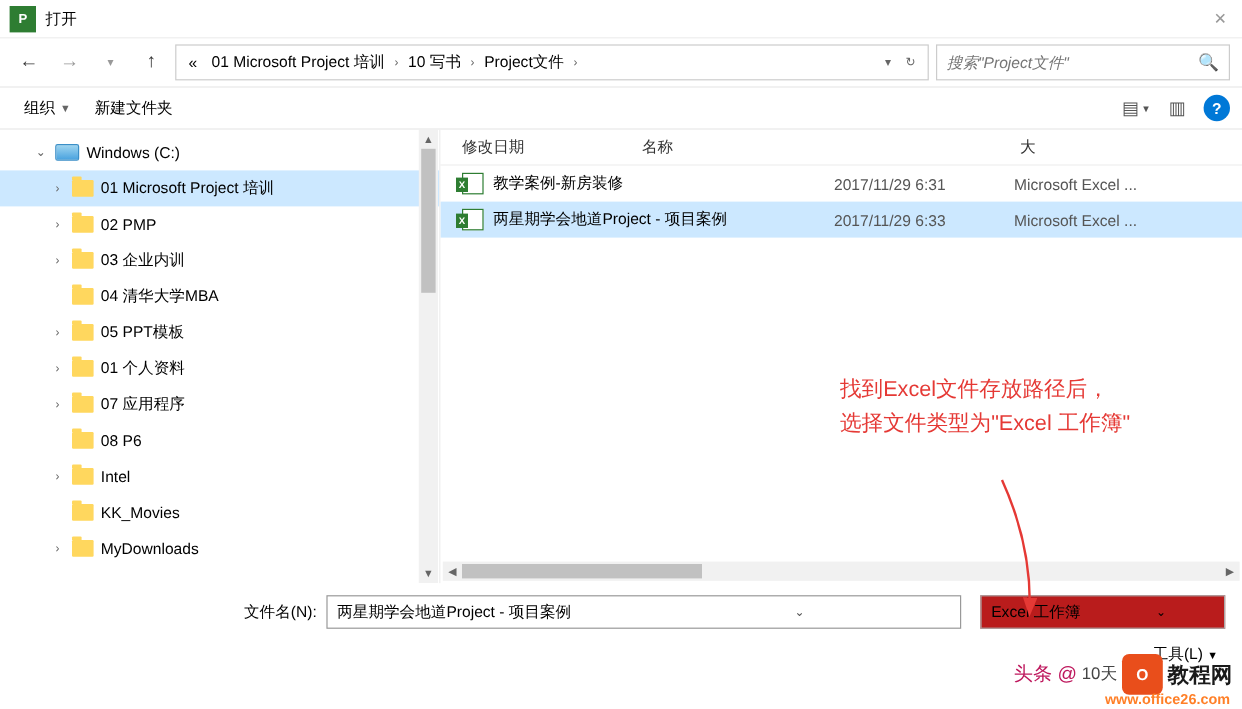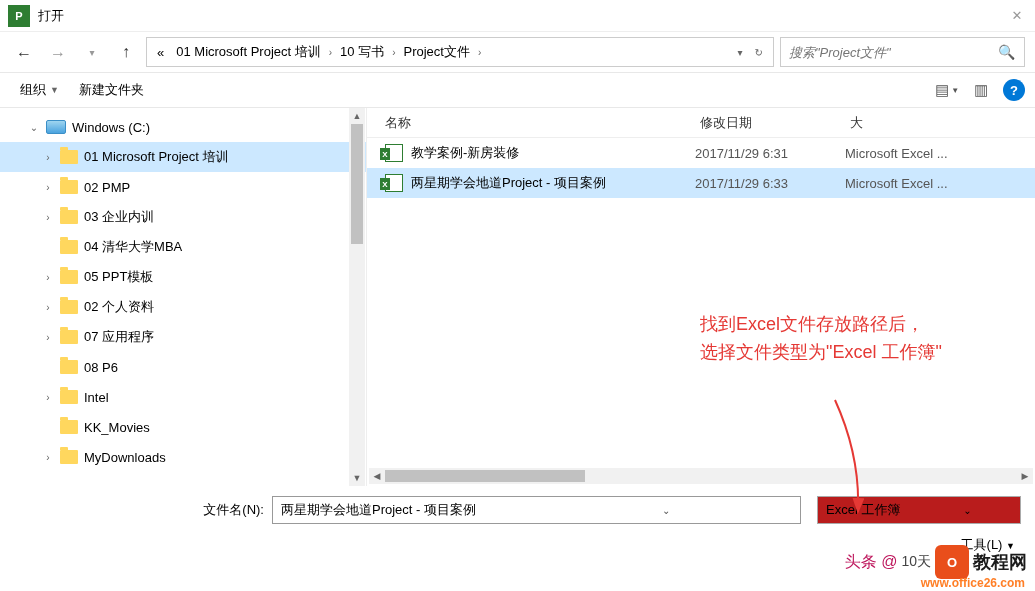--- a/index.html
+++ b/index.html
@@ -151,21 +151,21 @@
         <span>04 清华大学MBA</span>
       </div>
     <div class="tree-row level1">
         <span class="tree-chevron">›</span>
         <span class="folder"></span>
         <span>05 PPT模板</span>
       </div>
     <div class="tree-row level1">
         <span class="tree-chevron">›</span>
         <span class="folder"></span>
-        <span>02 个人资料</span>
+        <span>01 个人资料</span>
       </div>
     <div class="tree-row level1">
         <span class="tree-chevron">›</span>
         <span class="folder"></span>
         <span>07 应用程序</span>
       </div>
     <div class="tree-row level1">
         <span class="tree-chevron"></span>
         <span class="folder"></span>
         <span>08 P6</span>
@@ -187,22 +187,22 @@
       </div>
     <div class="tree-scroll-track">
       <div class="tree-scroll-up">▲</div>
       <div class="tree-scroll-thumb"></div>
       <div class="tree-scroll-down" style="position:absolute;bottom:0;left:0;right:0;">▼</div>
     </div>
   </div>
 
   <div class="files">
     <div class="col-header">
+      <div class="col date">修改日期</div>
       <div class="col name">名称</div>
-      <div class="col date">修改日期</div>
       <div class="col size">大</div>
     </div>
     <div class="file-body">
       <div class="file-row">
         <span class="file-icon"></span>
         <span class="file-name">教学案例-新房装修</span>
         <span class="file-date">2017/11/29 6:31</span>
         <span class="file-type">Microsoft Excel ...</span>
       </div>
       <div class="file-row sel">

